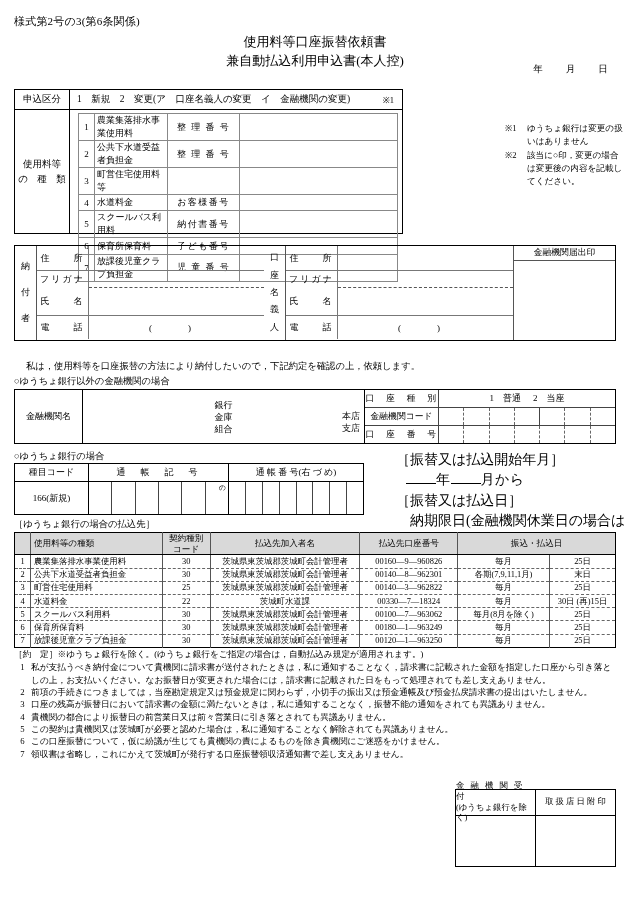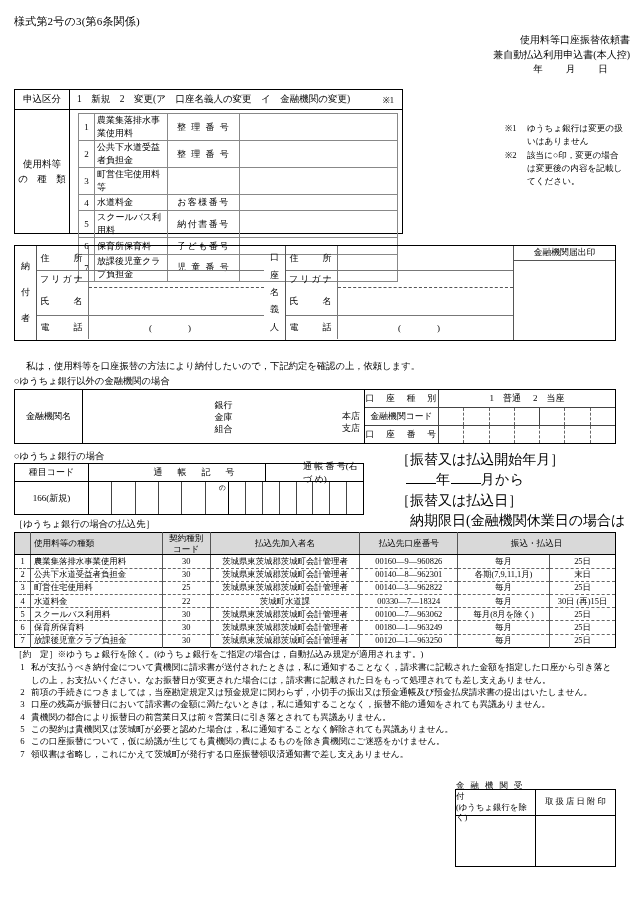--- a/index.html
+++ b/index.html
@@ -18,21 +18,21 @@
   }
   .page { position: relative; width: 630px; height: 903px; border-radius: 32px; }
 
   
   .form-code {
     position: absolute; left: 14px; top: 14px;
     font-size: 11px; letter-spacing: 0.2px;
   }
   .title-block {
     position: absolute; left: 0; top: 33px; width: 630px;
-    text-align: right; line-height: 1.45; font-size: 10px;
+    text-align: center; line-height: 1.45; font-size: 13px;
   }
   .date-line {
     position: absolute; right: 22px; top: 63px;
     font-size: 9.5px; letter-spacing: 0.3px;
   }
   .date-line span { margin-left: 20px; }
   .date-line span:first-child { margin-left: 0; }
 
   
   table { border-collapse: collapse; }
@@ -185,21 +185,21 @@
   .cells i.solid { border-right: 1.1px solid #444; }
 
   
   .sub2 { position: absolute; left: 14px; top: 450px; font-size: 9.3px; }
   .blk4 {
     position: absolute; left: 14px; top: 463px;
     width: 350px; height: 52px;
     border: 1.6px solid #000;
     display: flex; flex-direction: column;
   }
-  .blk4-hd { display: flex; height: 18px; border-bottom: 1.2px solid #000; gap: 37px; }
+  .blk4-hd { display: flex; height: 18px; border-bottom: 1.2px solid #000; }
   .blk4-bd { display: flex; flex: 1; }
   .b4-c1 { width: 74px; flex: 0 0 74px; border-right: 1.2px solid #000;
            display: flex; align-items: center; justify-content: center; font-size: 9px; }
   .b4-c2 { width: 140px; flex: 0 0 140px; border-right: 1.2px solid #000;
            display: flex; align-items: center; justify-content: center; font-size: 9px;
            letter-spacing: 3px; }
   .b4-c3 { flex: 1; display: flex; align-items: center; justify-content: center; font-size: 9px; }
   .b4-bc2 { width: 140px; flex: 0 0 140px; border-right: 1.2px solid #000; display: flex; position: relative; }
   .b4-bc2 u { flex: 1; border-right: 1.1px solid #444; text-decoration: none; position: relative; }
   .b4-bc2 u:last-child { border-right: none; }

